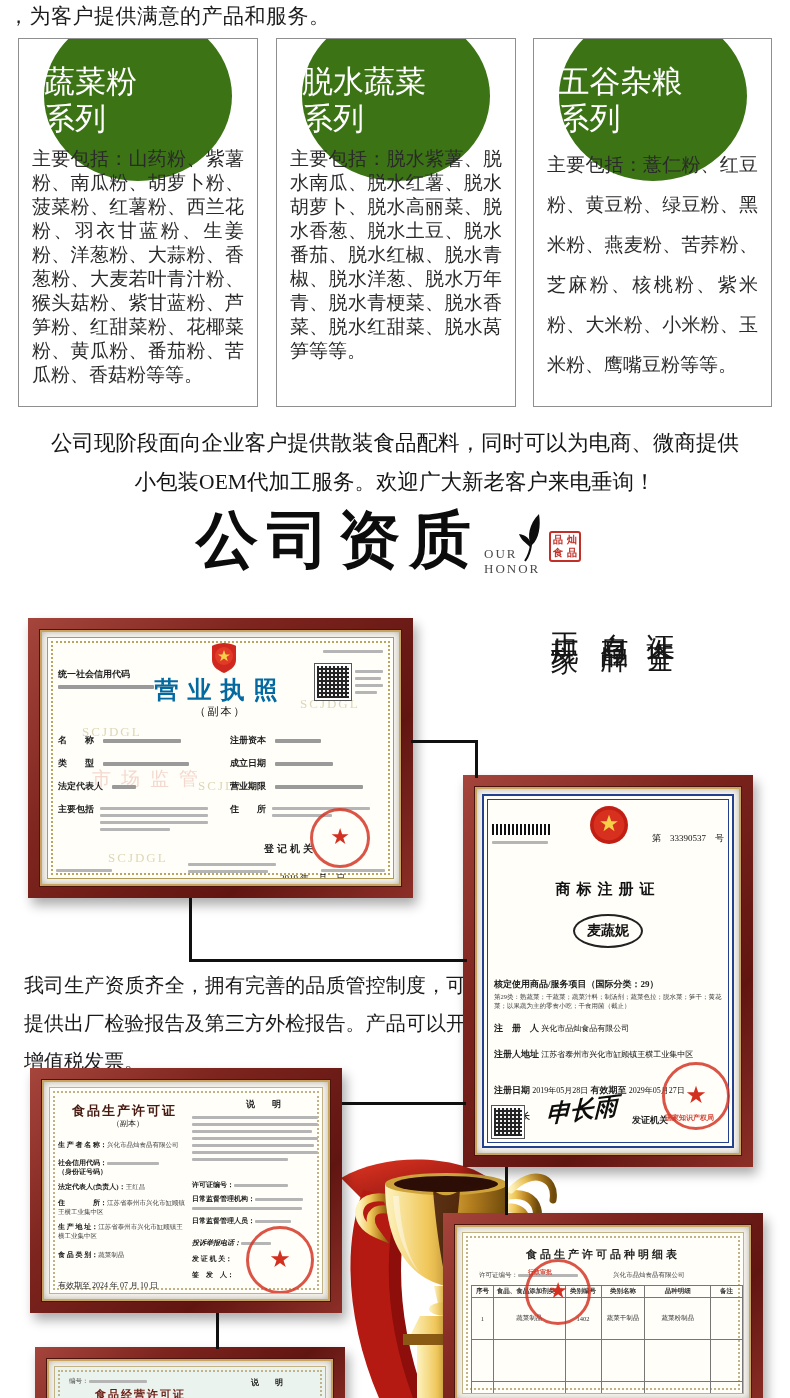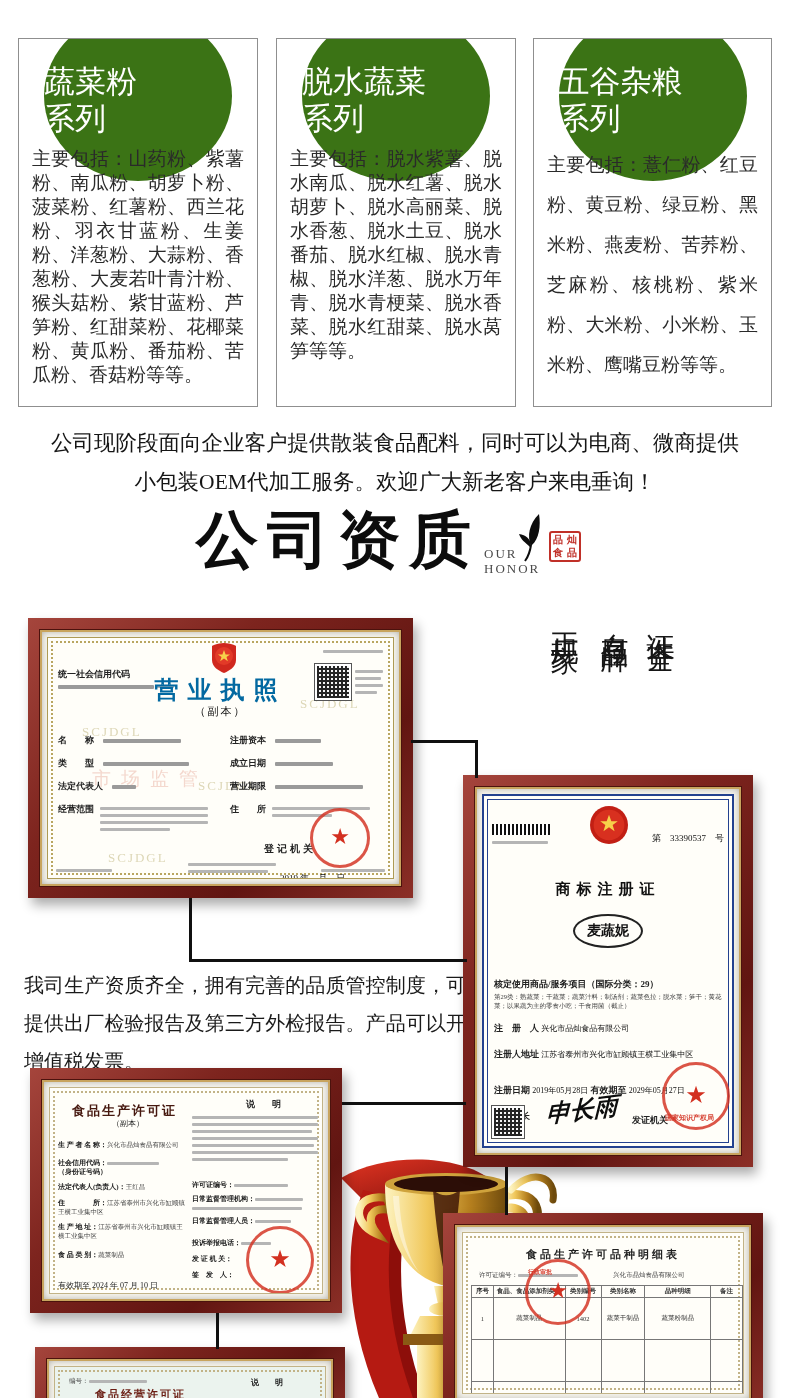--- a/index.html
+++ b/index.html
@@ -79,20 +79,21 @@
   .dt-table{border-collapse:collapse;width:272px;font-size:6.5px;color:#333;}
   .dt-table td,.dt-table th{border:1px solid #777;padding:1px 2px;text-align:center;font-weight:normal;}
   .dt-table th{font-weight:bold;}
   .tiny{font-size:6.5px;color:#444;}
 </style>
 </head>
 <body>
 
 <div class="page">
 
+  <div class="top-text">，为客户提供满意的产品和服务。</div>
 
   <section class="series-box" style="left:18px;width:240px;">
     <div class="series-ellipse">
       <div class="series-ellipse-text">
         <div>蔬菜粉</div>
         <div>系列</div>
       </div>
     </div>
     <div class="series-body">主要包括：山药粉、紫薯粉、南瓜粉、胡萝卜粉、菠菜粉、红薯粉、西兰花粉、羽衣甘蓝粉、生姜粉、洋葱粉、大蒜粉、香葱粉、大麦若叶青汁粉、猴头菇粉、紫甘蓝粉、芦笋粉、红甜菜粉、花椰菜粉、黄瓜粉、番茄粉、苦瓜粉、香菇粉等等。</div>
   </section>
@@ -207,21 +208,21 @@
         <div class="qr abs" style="right:42px;top:26px;width:32px;height:32px;"></div>
         <div class="f barstack" style="right:8px;top:28px;width:30px;">
           <i class="bar lt" style="width:28px;"></i>
             <i class="bar lt" style="width:26px;"></i>
             <i class="bar lt" style="width:28px;"></i>
             <i class="bar lt" style="width:22px;"></i>
         </div>
         <div class="f" style="left:10px;top:96px;"><span class="lab">名　　称</span>　<i class="bar" style="width:78px;"></i></div>
         <div class="f" style="left:10px;top:119px;"><span class="lab">类　　型</span>　<i class="bar" style="width:86px;"></i></div>
         <div class="f" style="left:10px;top:142px;"><span class="lab">法定代表人</span>　<i class="bar" style="width:24px;"></i></div>
-        <div class="f" style="left:10px;top:165px;"><span class="lab">经营范围</span></div>
+        <div class="f" style="left:10px;top:165px;"><span class="lab">主要包括</span></div>
         <div class="f barstack" style="left:52px;top:165px;width:110px;">
           <i class="bar lt" style="width:108px;"></i>
             <i class="bar lt" style="width:108px;"></i>
             <i class="bar lt" style="width:108px;"></i>
             <i class="bar lt" style="width:70px;"></i>
         </div>
         <div class="f" style="left:182px;top:96px;"><span class="lab">注册资本</span>　<i class="bar" style="width:46px;"></i></div>
         <div class="f" style="left:182px;top:119px;"><span class="lab">成立日期</span>　<i class="bar" style="width:58px;"></i></div>
         <div class="f" style="left:182px;top:142px;"><span class="lab">营业期限</span>　<i class="bar" style="width:88px;"></i></div>
         <div class="f" style="left:182px;top:165px;"><span class="lab">住　　所</span></div>
@@ -306,21 +307,21 @@
             <i class="bar lt" style="width:126px;"></i>
             <i class="bar lt" style="width:120px;"></i>
           <i class="bar lt" style="width:126px;"></i>
             <i class="bar lt" style="width:122px;"></i>
             <i class="bar lt" style="width:126px;"></i>
             <i class="bar lt" style="width:96px;"></i>
         </div>
         <div class="f" style="left:142px;top:92px;"><span class="lab">许可证编号：</span><i class="bar lt" style="width:54px;"></i></div>
         <div class="f" style="left:142px;top:106px;width:130px;"><span class="lab">日常监督管理机构：</span><i class="bar lt" style="width:48px;"></i><i class="bar lt" style="width:110px;margin-top:3px;display:block;"></i></div>
         <div class="f" style="left:142px;top:128px;"><span class="lab">日常监督管理人员：</span><i class="bar lt" style="width:36px;"></i></div>
-        <div class="f" style="left:142px;top:150px;"><span class="lab">投诉举报电话：</span><i class="bar lt" style="width:30px;"></i></div>
+        <div class="f" style="left:142px;top:150px;font-style:italic;"><span class="lab">投诉举报电话：</span><i class="bar lt" style="width:30px;"></i></div>
         <div class="f" style="left:142px;top:166px;"><span class="lab">发 证 机 关：</span></div>
         <div class="f" style="left:142px;top:182px;"><span class="lab">签　发　人：</span></div>
         <div class="stamp" style="left:196px;top:138px;width:62px;height:62px;">
           <span class="star" style="font-size:24px;">★</span>
         </div>
       </div>
     </div>
   </div>
 
   <div class="wframe" style="left:443px;top:1213px;width:320px;height:200px;">

